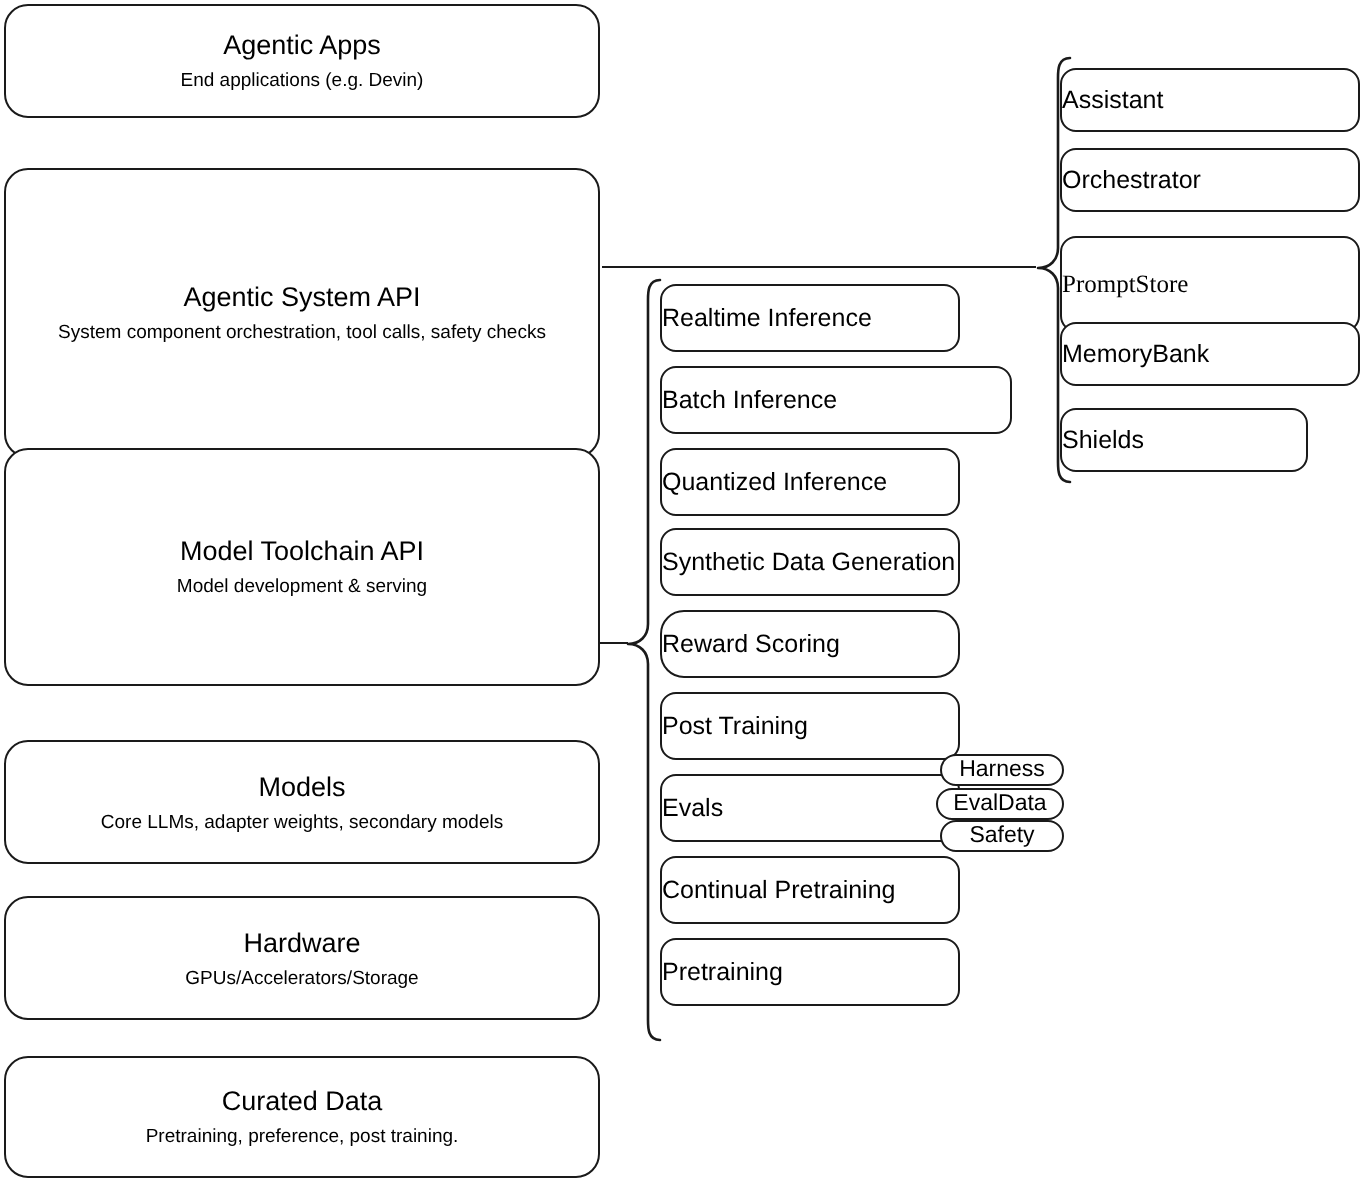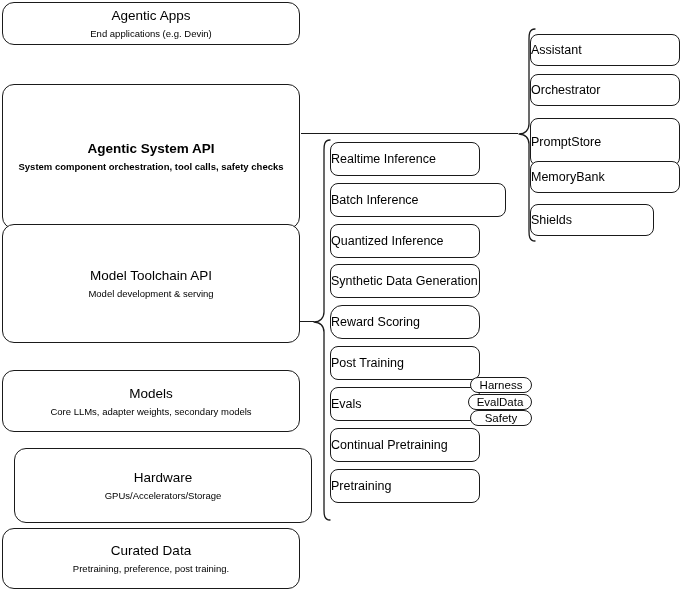--- a/index.html
+++ b/index.html
@@ -77,41 +77,41 @@
     position: absolute;
     background: #1a1a1a;
     z-index: 1;
   }
 </style>
 </head>
 <body>
 
 <div id="canvas">
 
-  <div class="box" style="left:2px; top:2px; width:298px; height:43px;">
+  <div class="box" style="left:2px; top:2px; width:298px; height:57px;">
     <div class="title">Agentic Apps</div>
     <div class="subtitle">End applications (e.g. Devin)</div>
   </div>
 
-  <div class="box" style="left:2px; top:84px; width:298px; height:145px;font-weight:bold;">
+  <div class="box" style="left:2px; top:84px; width:298px; height:145px;">
     <div class="title">Agentic System API</div>
     <div class="subtitle">System component orchestration, tool calls, safety checks</div>
   </div>
 
   <div class="box" style="left:2px; top:224px; width:298px; height:119px;">
     <div class="title">Model Toolchain API</div>
     <div class="subtitle">Model development &amp; serving</div>
   </div>
 
   <div class="box" style="left:2px; top:370px; width:298px; height:62px;">
     <div class="title">Models</div>
     <div class="subtitle">Core LLMs, adapter weights, secondary models</div>
   </div>
 
-  <div class="box" style="left:14px; top:448px; width:298px; height:75px;">
+  <div class="box" style="left:2px; top:448px; width:298px; height:62px;">
     <div class="title">Hardware</div>
     <div class="subtitle">GPUs/Accelerators/Storage</div>
   </div>
 
   <div class="box" style="left:2px; top:528px; width:298px; height:61px;">
     <div class="title">Curated Data</div>
     <div class="subtitle">Pretraining, preference, post training.</div>
   </div>
 
   <div class="connector" style="left:301px; top:133px; width:217px; height:1.3px;"></div>
@@ -167,21 +167,21 @@
   <div class="pill" style="left:470px; top:410px; width:62px; height:16px;">
     <span>Safety</span>
   </div>
 
   <div class="chip" style="left:530px; top:34px; width:150px; height:32px;">
     <span>Assistant</span>
   </div>
   <div class="chip" style="left:530px; top:74px; width:150px; height:32px;">
     <span>Orchestrator</span>
   </div>
-  <div class="chip" style="left:530px; top:118px; width:150px; height:48px;">
+  <div class="chip" style="left:530px; top:118px; width:150px; height:48px;font-family:Liberation Serif, serif;">
     <span>PromptStore</span>
   </div>
   <div class="chip" style="left:530px; top:161px; width:150px; height:32px;">
     <span>MemoryBank</span>
   </div>
   <div class="chip" style="left:530px; top:204px; width:124px; height:32px;">
     <span>Shields</span>
   </div>
 
 </div>

